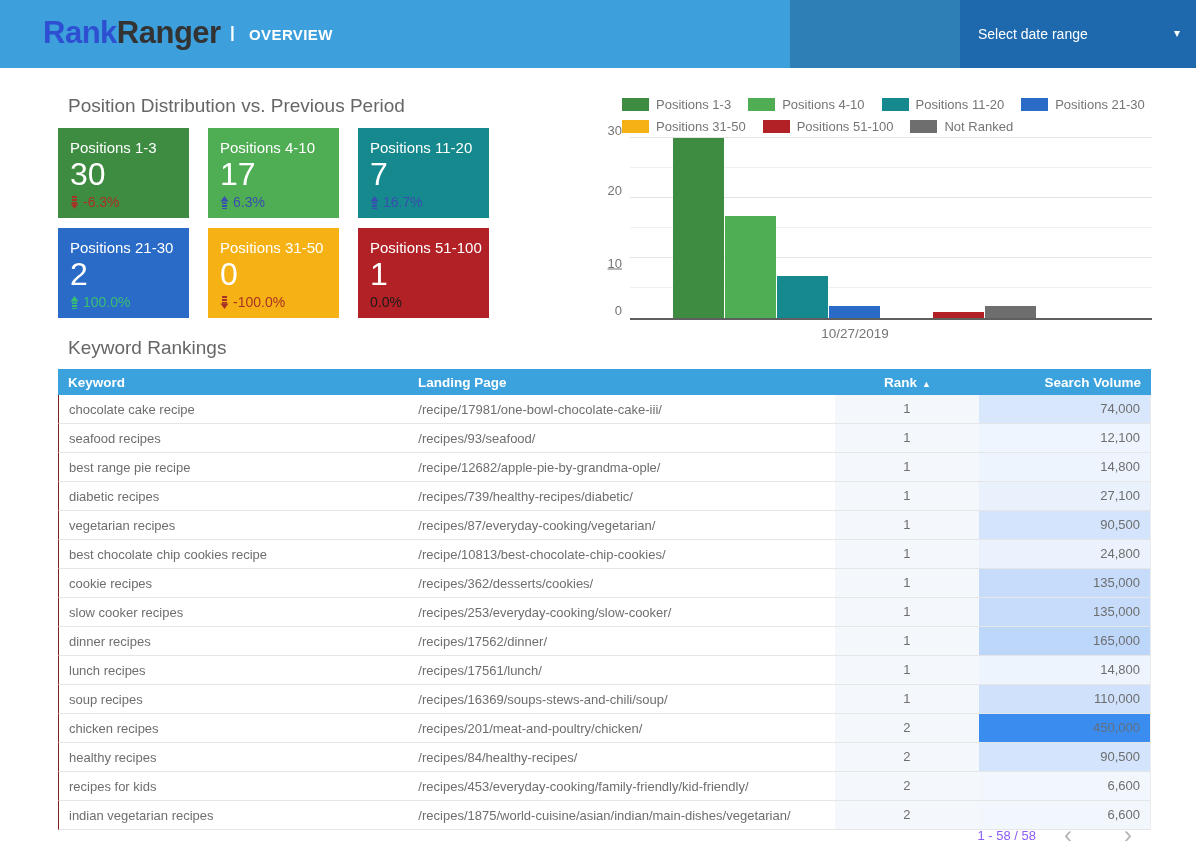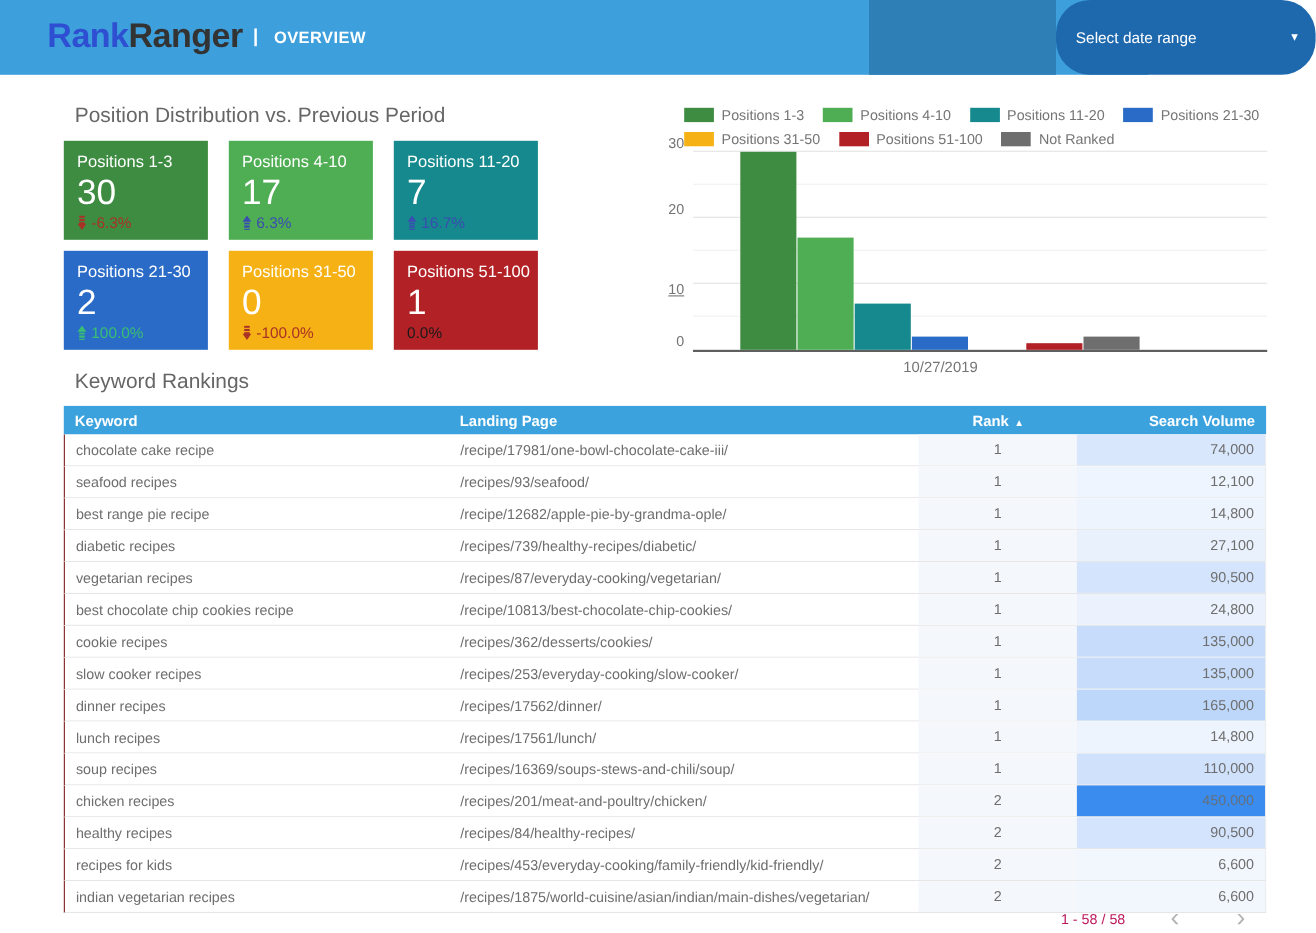--- a/index.html
+++ b/index.html
@@ -9,21 +9,21 @@
     -webkit-font-smoothing:antialiased;
   }
   
   .header{position:absolute;top:0;left:0;width:1044px;height:68px;background:#3d9fdb;}
   .logo{position:absolute;left:43px;top:15px;font-size:31px;font-weight:bold;letter-spacing:-0.5px;cursor:pointer;}
   .logo .p1{color:#2e4fd1;}
   .logo .p2{color:#333333;}
   .hdr-divider{position:absolute;left:230px;top:23px;color:#ffffff;font-size:17px;font-weight:bold;}
   .nav-label{position:absolute;left:249px;top:26px;color:#ffffff;font-size:15px;font-weight:bold;letter-spacing:0.4px;}
   .hdr-mid{position:absolute;left:790px;top:0;width:170px;height:68px;background:#2e7fb6;}
-  .hdr-right{position:absolute;left:960px;top:0;width:236px;height:68px;background:#1e69ae;cursor:pointer;border-radius:31px;}
+  .hdr-right{position:absolute;left:960px;top:0;width:236px;height:68px;background:#1e69ae;cursor:pointer;}
   .date-range-label{position:absolute;left:18px;top:26px;color:#ffffff;font-size:14px;}
   .caret{position:absolute;right:16px;top:26px;color:#ffffff;font-size:12px;}
   
   .sec-title{position:absolute;color:#666666;font-size:19px;}
   #title-positions{left:68px;top:95px;}
   #title-keywords{left:68px;top:337px;}
   
   #cards{position:absolute;left:58px;top:128px;width:432px;display:grid;
          grid-template-columns:131px 131px 131px;grid-column-gap:19px;grid-row-gap:10px;}
   .card{width:131px;height:90px;color:#ffffff;position:relative;cursor:pointer;box-sizing:border-box;padding:11px 0 0 12px;}
@@ -51,21 +51,21 @@
   .c-k{width:352px;padding-left:10px;box-sizing:border-box;overflow:hidden;white-space:nowrap;}
   .c-l{width:425px;padding-left:8px;box-sizing:border-box;overflow:hidden;white-space:nowrap;}
   .c-r{width:145px;text-align:center;box-sizing:border-box;}
   .c-v{width:171px;text-align:right;padding-right:10px;box-sizing:border-box;}
   .trow .c-r{background:#f4f7fb;height:100%;line-height:28px;}
   .trow .c-v{height:100%;line-height:28px;}
   .thead .c-r{cursor:pointer;}
   .sort-icon{font-size:9px;margin-left:5px;}
   
   #pagination{position:absolute;left:58px;top:826px;width:1100px;display:flex;justify-content:flex-end;align-items:center;}
-  .page-label{font-size:13px;color:#be185d;margin-right:41px;}
+  .page-label{font-size:13px;color:#8b5cf6;margin-right:28px;}
   .chev{font-size:24px;line-height:18px;color:#b3b3b3;cursor:pointer;font-weight:300;}
   .chev.prev{margin-right:52px;}
   .chev.next{margin-right:26px;}
 </style>
 </head>
 <body>
 
 <div class="header">
   <div class="logo">
     <span class="p1">Rank</span><span class="p2">Ranger</span>

